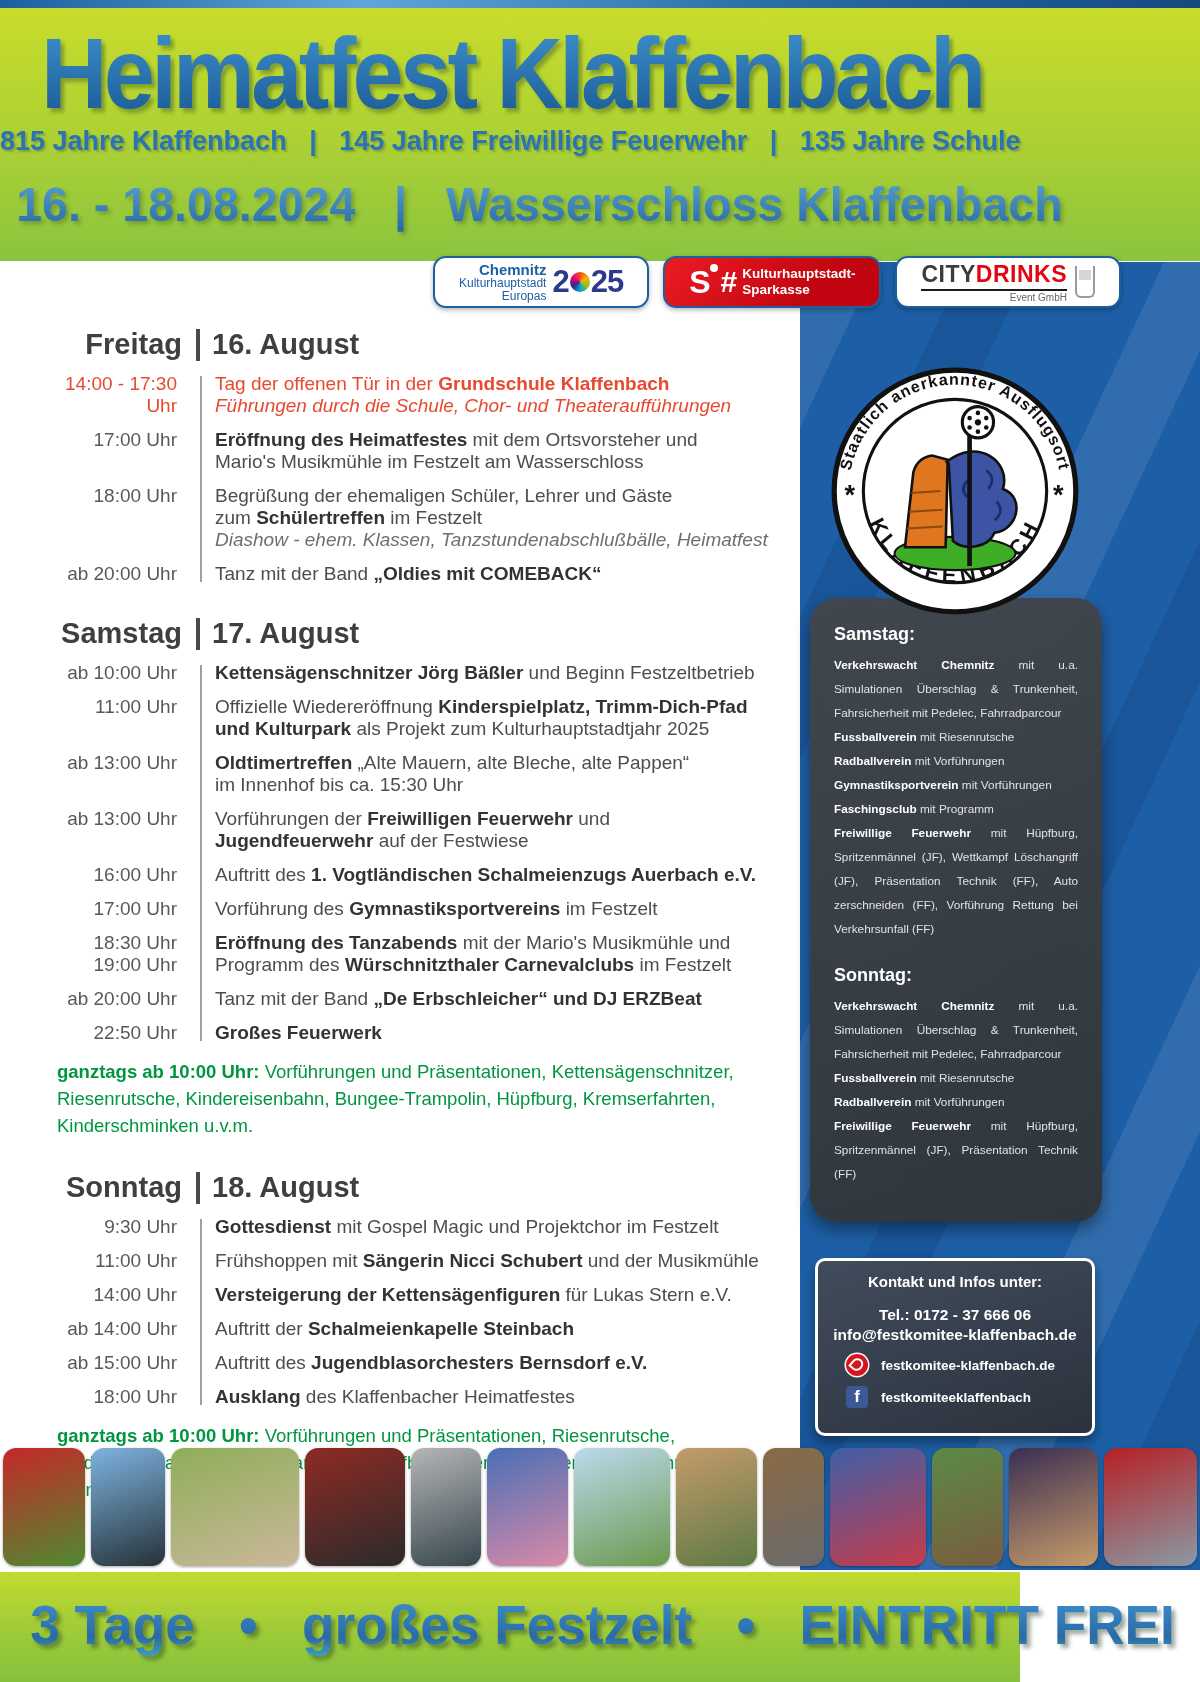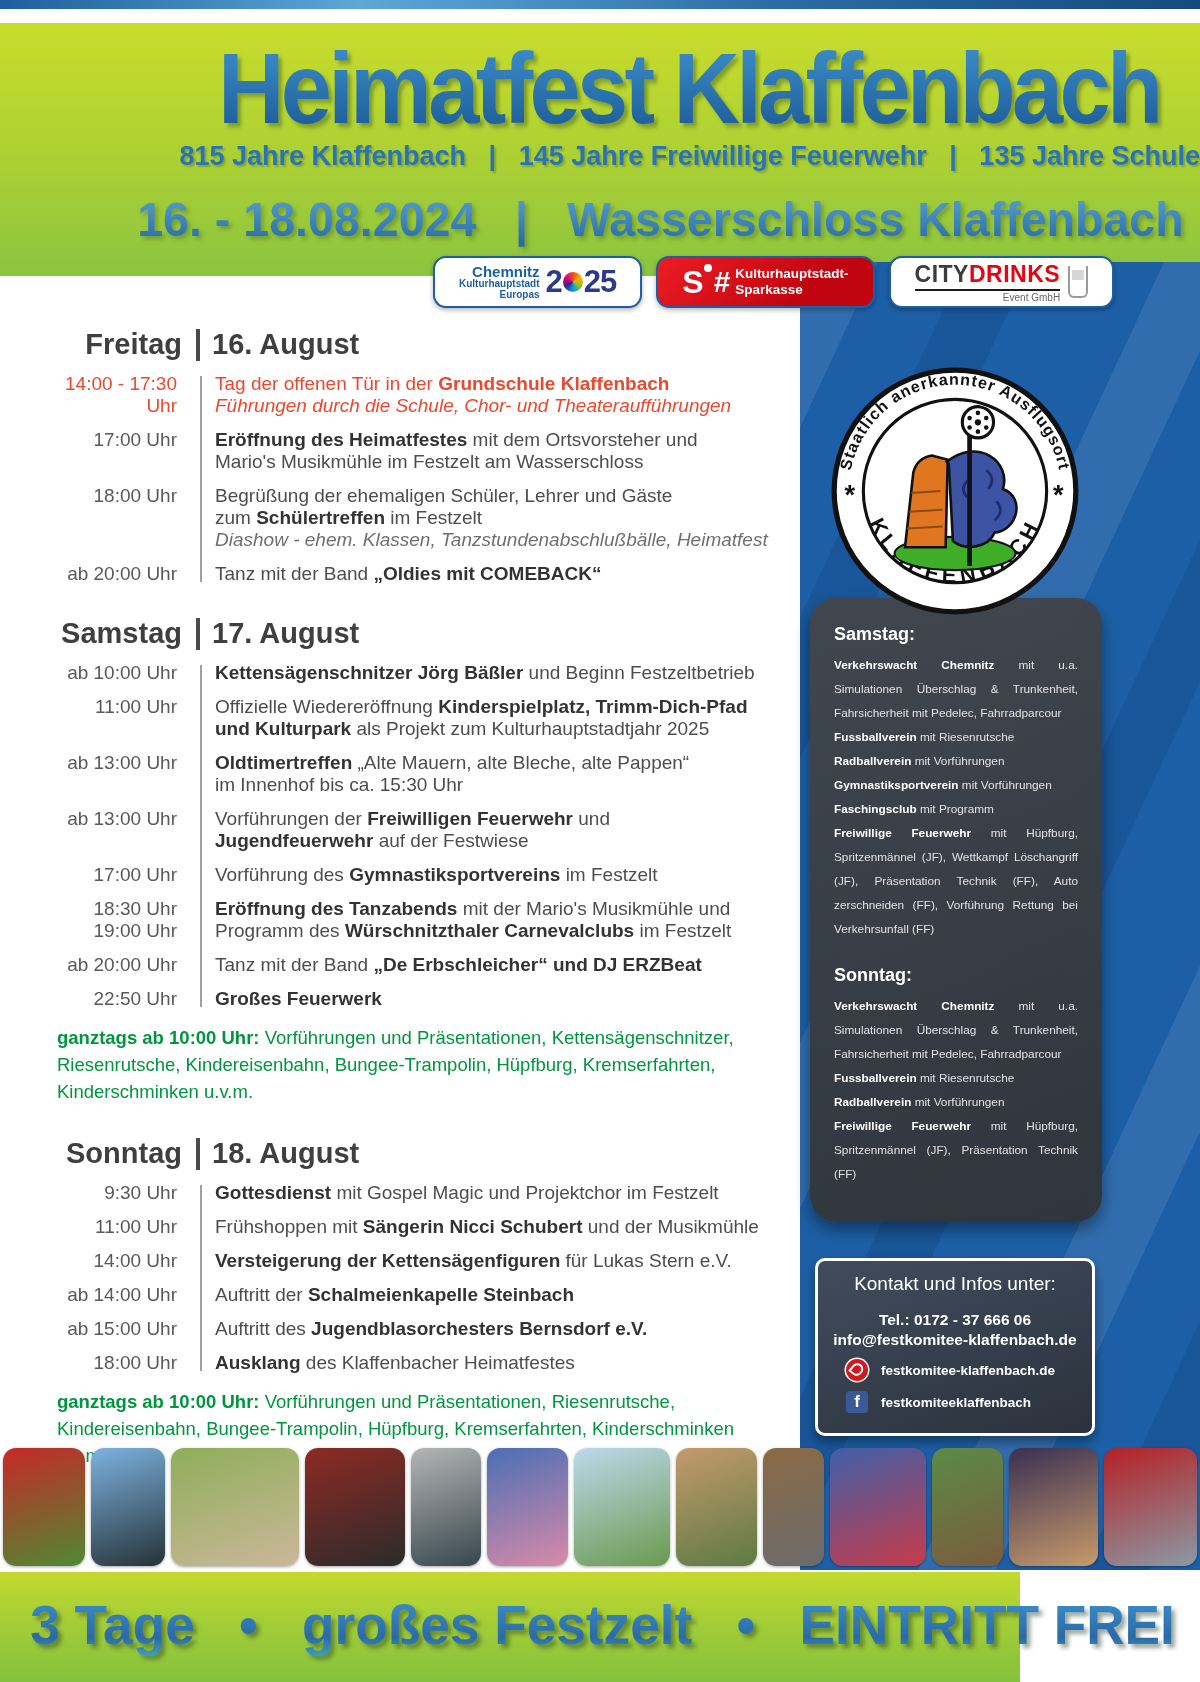--- a/index.html
+++ b/index.html
@@ -4,39 +4,39 @@
 <style>
   html,body{margin:0;padding:0;}
   .poster{position:relative;width:1200px;height:1682px;background:#ffffff;overflow:hidden;
           font-family:"Liberation Sans",sans-serif;}
 
   
   .top-strip{position:absolute;top:0;left:0;width:1200px;height:9px;
     background:linear-gradient(90deg,#1d5f9e,#5ea7d8 30%,#2a6ca6 65%,#154a80);}
 
   
-  .header{position:absolute;top:23px;left:0;width:1200px;height:253px;text-align:right;
+  .header{position:absolute;top:8px;left:0;width:1200px;height:253px;text-align:left;
     background:linear-gradient(180deg,#c9dc2b 0%,#abd034 55%,#8bc43f 100%);}
   .title{display:inline-block;margin-top:14px;font-size:100px;font-weight:bold;letter-spacing:-4px;
     line-height:1.02;transform:scaleX(.92);transform-origin:center;
     background:linear-gradient(180deg,#3b8ecb 5%,#1d5c97 95%);-webkit-background-clip:text;background-clip:text;
     color:transparent;filter:drop-shadow(4px 4px 2px rgba(60,90,40,.45));white-space:nowrap;}
   .subtitle{margin-top:2px;font-size:27px;font-weight:bold;color:#2b73b7;white-space:pre;
     text-shadow:2px 2px 2px rgba(60,90,40,.35);}
   .dateline{display:inline-block;margin-top:20px;font-size:48px;font-weight:bold;white-space:pre;
     background:linear-gradient(180deg,#55a0d2 5%,#2a6aa6 95%);-webkit-background-clip:text;background-clip:text;
     color:transparent;filter:drop-shadow(3px 3px 2px rgba(60,90,40,.4));transform:scaleX(.97);transform-origin:center;}
 
   
   .sponsors{position:absolute;top:256px;left:433px;display:flex;gap:14px;z-index:7;}
   .badge{height:52px;border-radius:13px;border:2px solid #1d5fa3;background:#fff;
     box-shadow:0 2px 5px rgba(0,0,0,.3);display:flex;align-items:center;padding:0 24px;box-sizing:border-box;}
   .chem-text{text-align:right;color:#1d5fa3;line-height:1.05;margin-right:6px;}
   .chem-l1{font-size:15px;font-weight:bold;}
-  .chem-l2,.chem-l3{font-size:10px;font-weight:bold;}
+  .chem-l2,.chem-l3{font-size:12px;font-weight:normal;}
   .chem-2025{display:flex;align-items:center;font-size:31px;font-weight:bold;color:#2d3a8c;letter-spacing:-1px;}
   .knot{width:20px;height:20px;border-radius:50%;margin:0 1px;
     background:conic-gradient(#e94e1b,#f9b000,#95c11f,#009fe3,#312783,#e6007e,#e94e1b);}
   .badge.sparkasse{background:linear-gradient(135deg,#ec1c24,#c00510 70%);color:#fff;}
   .sk-s{position:relative;font-size:32px;font-weight:bold;line-height:1;margin-right:10px;}
   .sk-s::after{content:'';position:absolute;top:-2px;right:-8px;width:8px;height:8px;border-radius:50%;background:#fff;}
   .sk-hash{font-size:30px;font-weight:bold;margin-right:5px;}
   .sk-lines{font-size:13.5px;font-weight:bold;line-height:1.15;}
   .cd-wrap{display:flex;flex-direction:column;justify-content:center;}
   .cd-row{font-size:23px;font-weight:bold;letter-spacing:.5px;border-bottom:2px solid #1a1a1a;padding-bottom:1px;}
@@ -59,21 +59,21 @@
     box-shadow:0 8px 16px rgba(0,0,0,.4);padding:26px 24px 18px 24px;box-sizing:border-box;}
   .sb-head{font-size:18px;font-weight:bold;color:#fff;margin:0 0 8px 0;}
   .sb-section + .sb-section{margin-top:24px;}
   .sb-item{margin:0;font-size:11.8px;line-height:24px;color:#e2e2e2;text-align:justify;}
   .sb-item .b{font-weight:bold;color:#fff;}
 
   
   .contact{position:absolute;left:815px;top:1258px;width:280px;height:178px;z-index:5;
     background:linear-gradient(160deg,#414c5c,#2b323d);border:3px solid #fff;border-radius:10px;
     box-shadow:0 6px 12px rgba(0,0,0,.4);color:#fff;box-sizing:border-box;padding:12px 14px 10px;}
-  .contact-title{text-align:center;font-size:19px;font-weight:normal;}
+  .contact-title{text-align:center;font-size:15px;font-weight:bold;}
   .contact-tel{text-align:center;font-size:15.5px;font-weight:bold;margin-top:16px;}
   .contact-email{text-align:center;font-size:15.5px;font-weight:bold;margin-top:2px;}
   .contact-row{display:flex;align-items:center;gap:13px;margin:10px 0 0 14px;font-size:13.5px;font-weight:bold;}
   .icon-circle{width:22px;height:22px;border-radius:50%;background:#d6161e;position:relative;flex:none;box-shadow:0 0 0 1.5px #fff;}
   .icon-circle::before{content:'';position:absolute;left:5px;top:4px;width:12px;height:13px;
     border:2.2px solid #fff;border-radius:50% 50% 50% 0;transform:rotate(40deg);box-sizing:border-box;}
   .icon-fb{width:22px;height:22px;border-radius:4px;background:#3b5998;color:#fff;font-weight:bold;
     font-size:17px;line-height:22px;text-align:center;flex:none;}
 
   
@@ -308,20 +308,28 @@
             <div class="time">
               <div>ab 13:00 Uhr</div>
             </div>
             <div class="content">
               <div class="line"><span>Vorführungen der </span><span class="b">Freiwilligen Feuerwehr</span><span> und</span></div>
               <div class="line"><span class="b">Jugendfeuerwehr</span><span> auf der Festwiese</span></div>
             </div>
           </div>
           <div class="row">
             <div class="time">
+              <div>16:00 Uhr</div>
+            </div>
+            <div class="content">
+              <div class="line"><span>Auftritt des </span><span class="b">1. Vogtländischen Schalmeienzugs Auerbach e.V.</span></div>
+            </div>
+          </div>
+          <div class="row">
+            <div class="time">
               <div>17:00 Uhr</div>
             </div>
             <div class="content">
               <div class="line"><span>Vorführung des </span><span class="b">Gymnastiksportvereins</span><span> im Festzelt</span></div>
             </div>
           </div>
           <div class="row">
             <div class="time">
               <div>18:30 Uhr</div>
               <div>19:00 Uhr</div>

